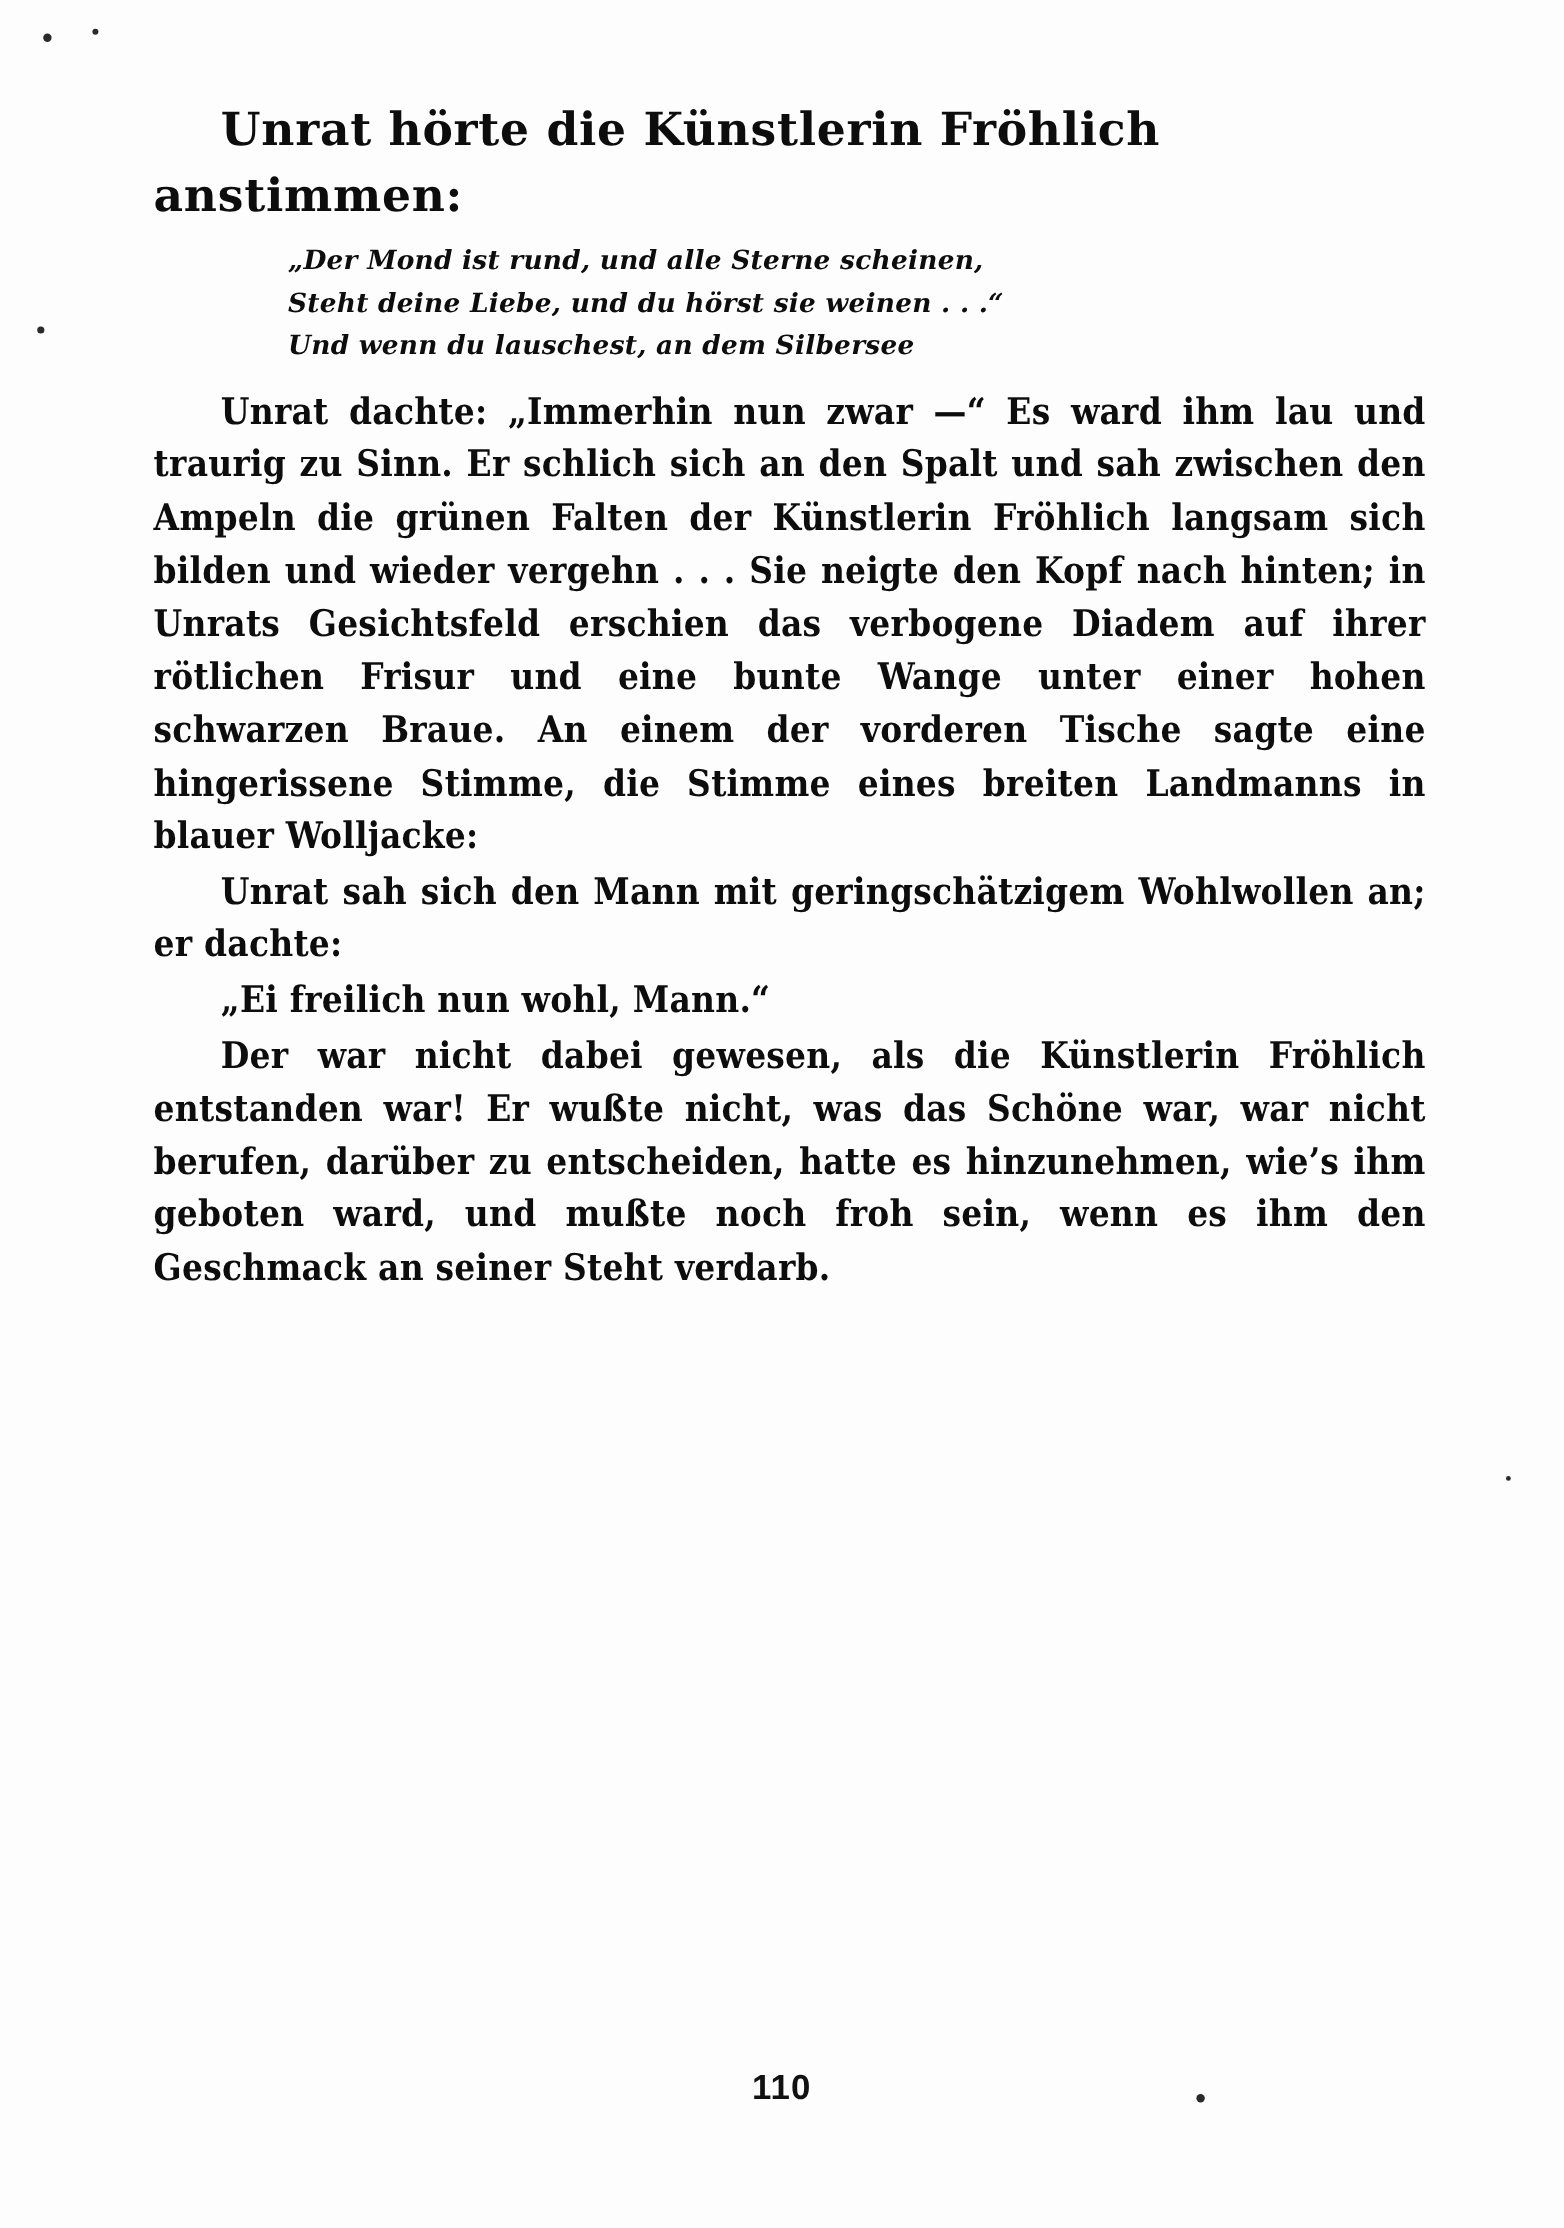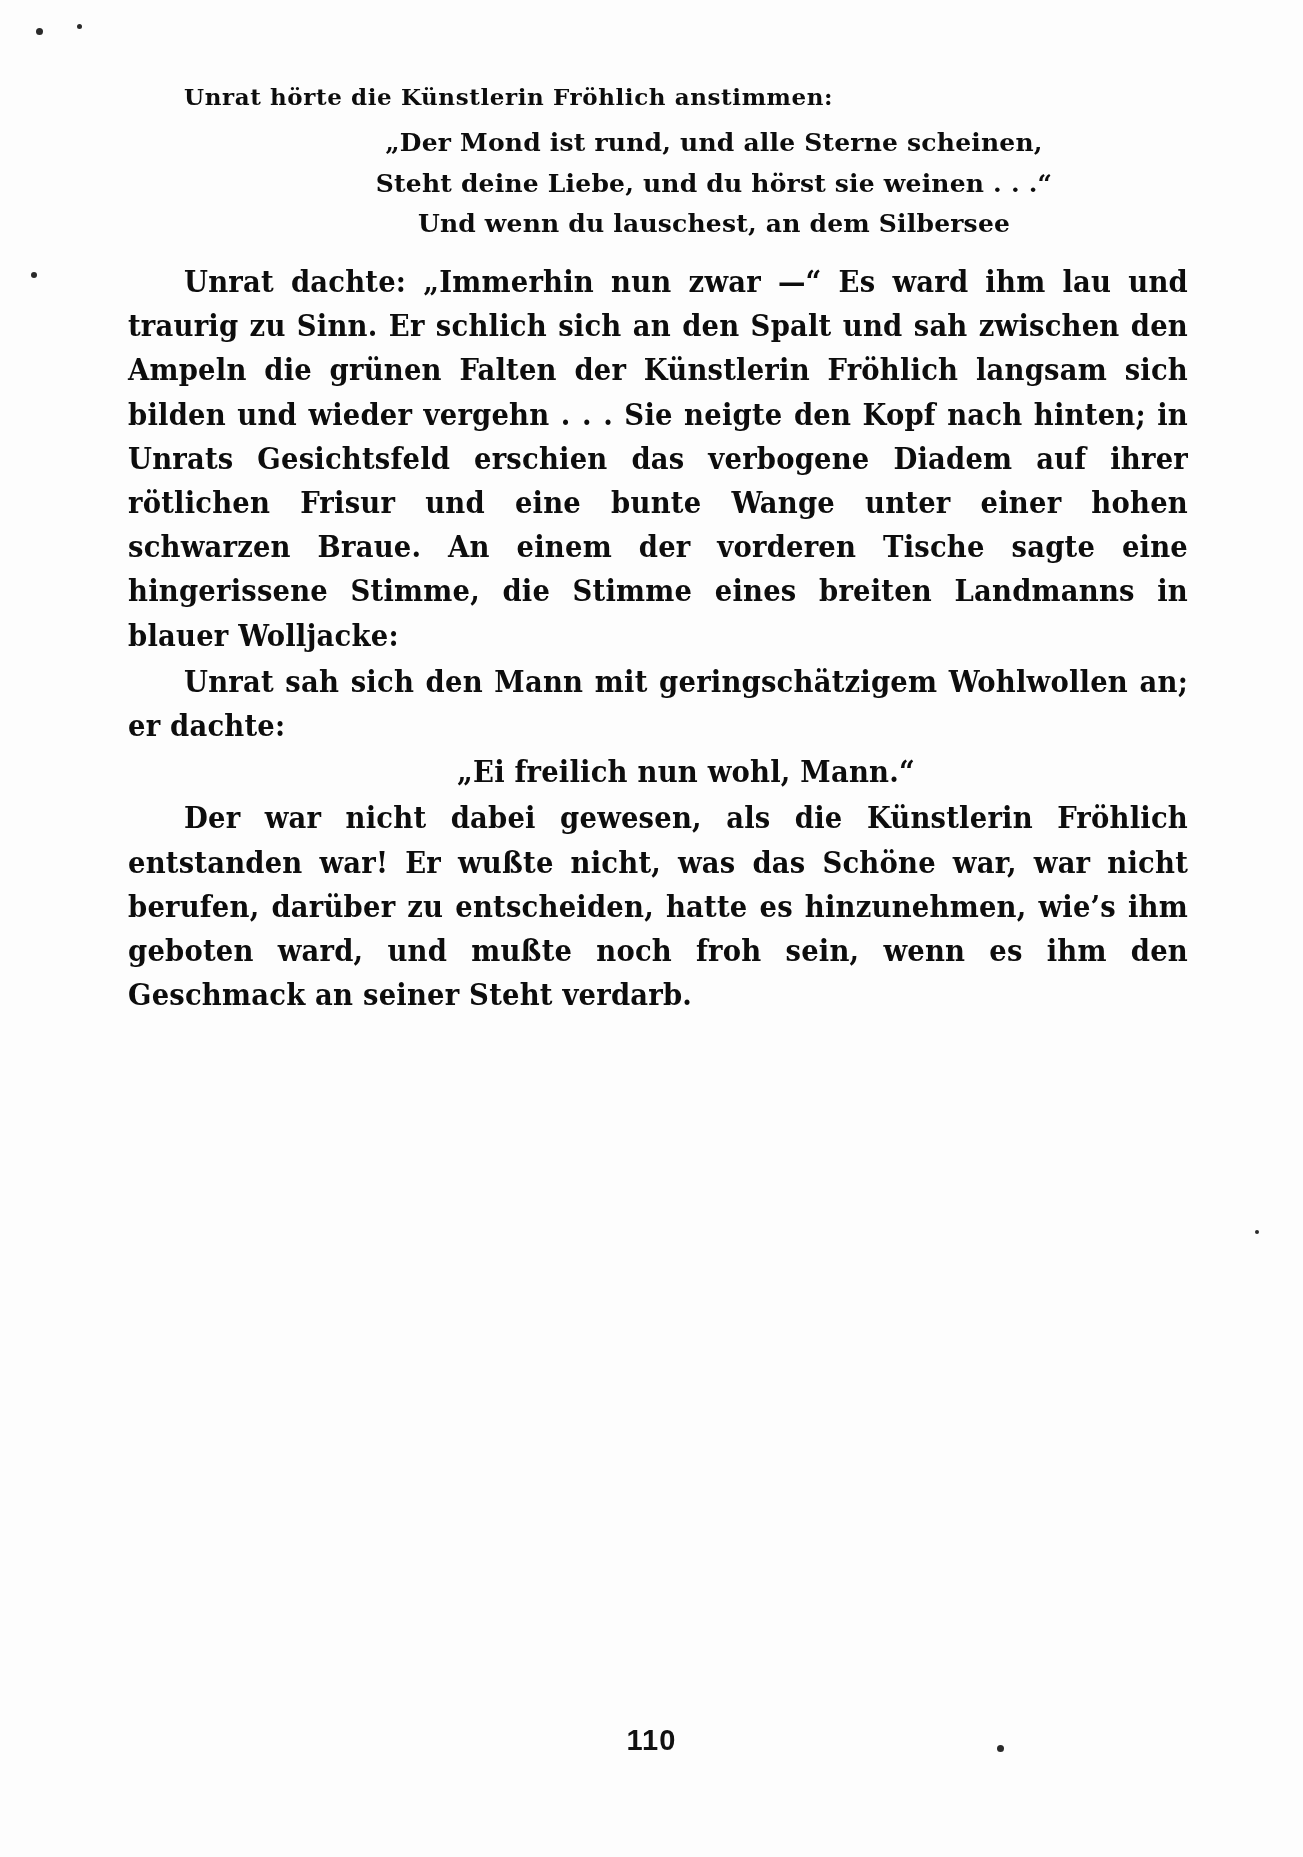--- a/index.html
+++ b/index.html
@@ -31,38 +31,39 @@
     text-align: justify;
     text-justify: inter-word;
     letter-spacing: 0.2px;
     font-weight: 600;
     font-stretch: semi-condensed;
   }
   p.para.indent {
     text-indent: 56px;
   }
   p.para.last-left {
-    text-align: center;
+    text-align: left;
   }
   .verse {
     margin: 10px 0 14px 0;
     padding-left: 112px;
-    font-size: 25px;
+    font-size: 22px;
     line-height: 1.62;
     font-weight: 600;
     letter-spacing: 0.2px;
-    text-align: center;
+    text-align: left;
+    font-style: italic;
   }
   .verse .line {
     display: block;
     white-space: pre;
   }
   .opening {
     margin: 0 0 4px 0;
-    font-size: 23px;
+    font-size: 38px;
     line-height: 1.45;
     font-weight: 600;
     letter-spacing: 0.6px;
     text-align: left;
     text-indent: 56px;
   }
   .folio {
     position: absolute;
     left: 0;
     right: 0;

